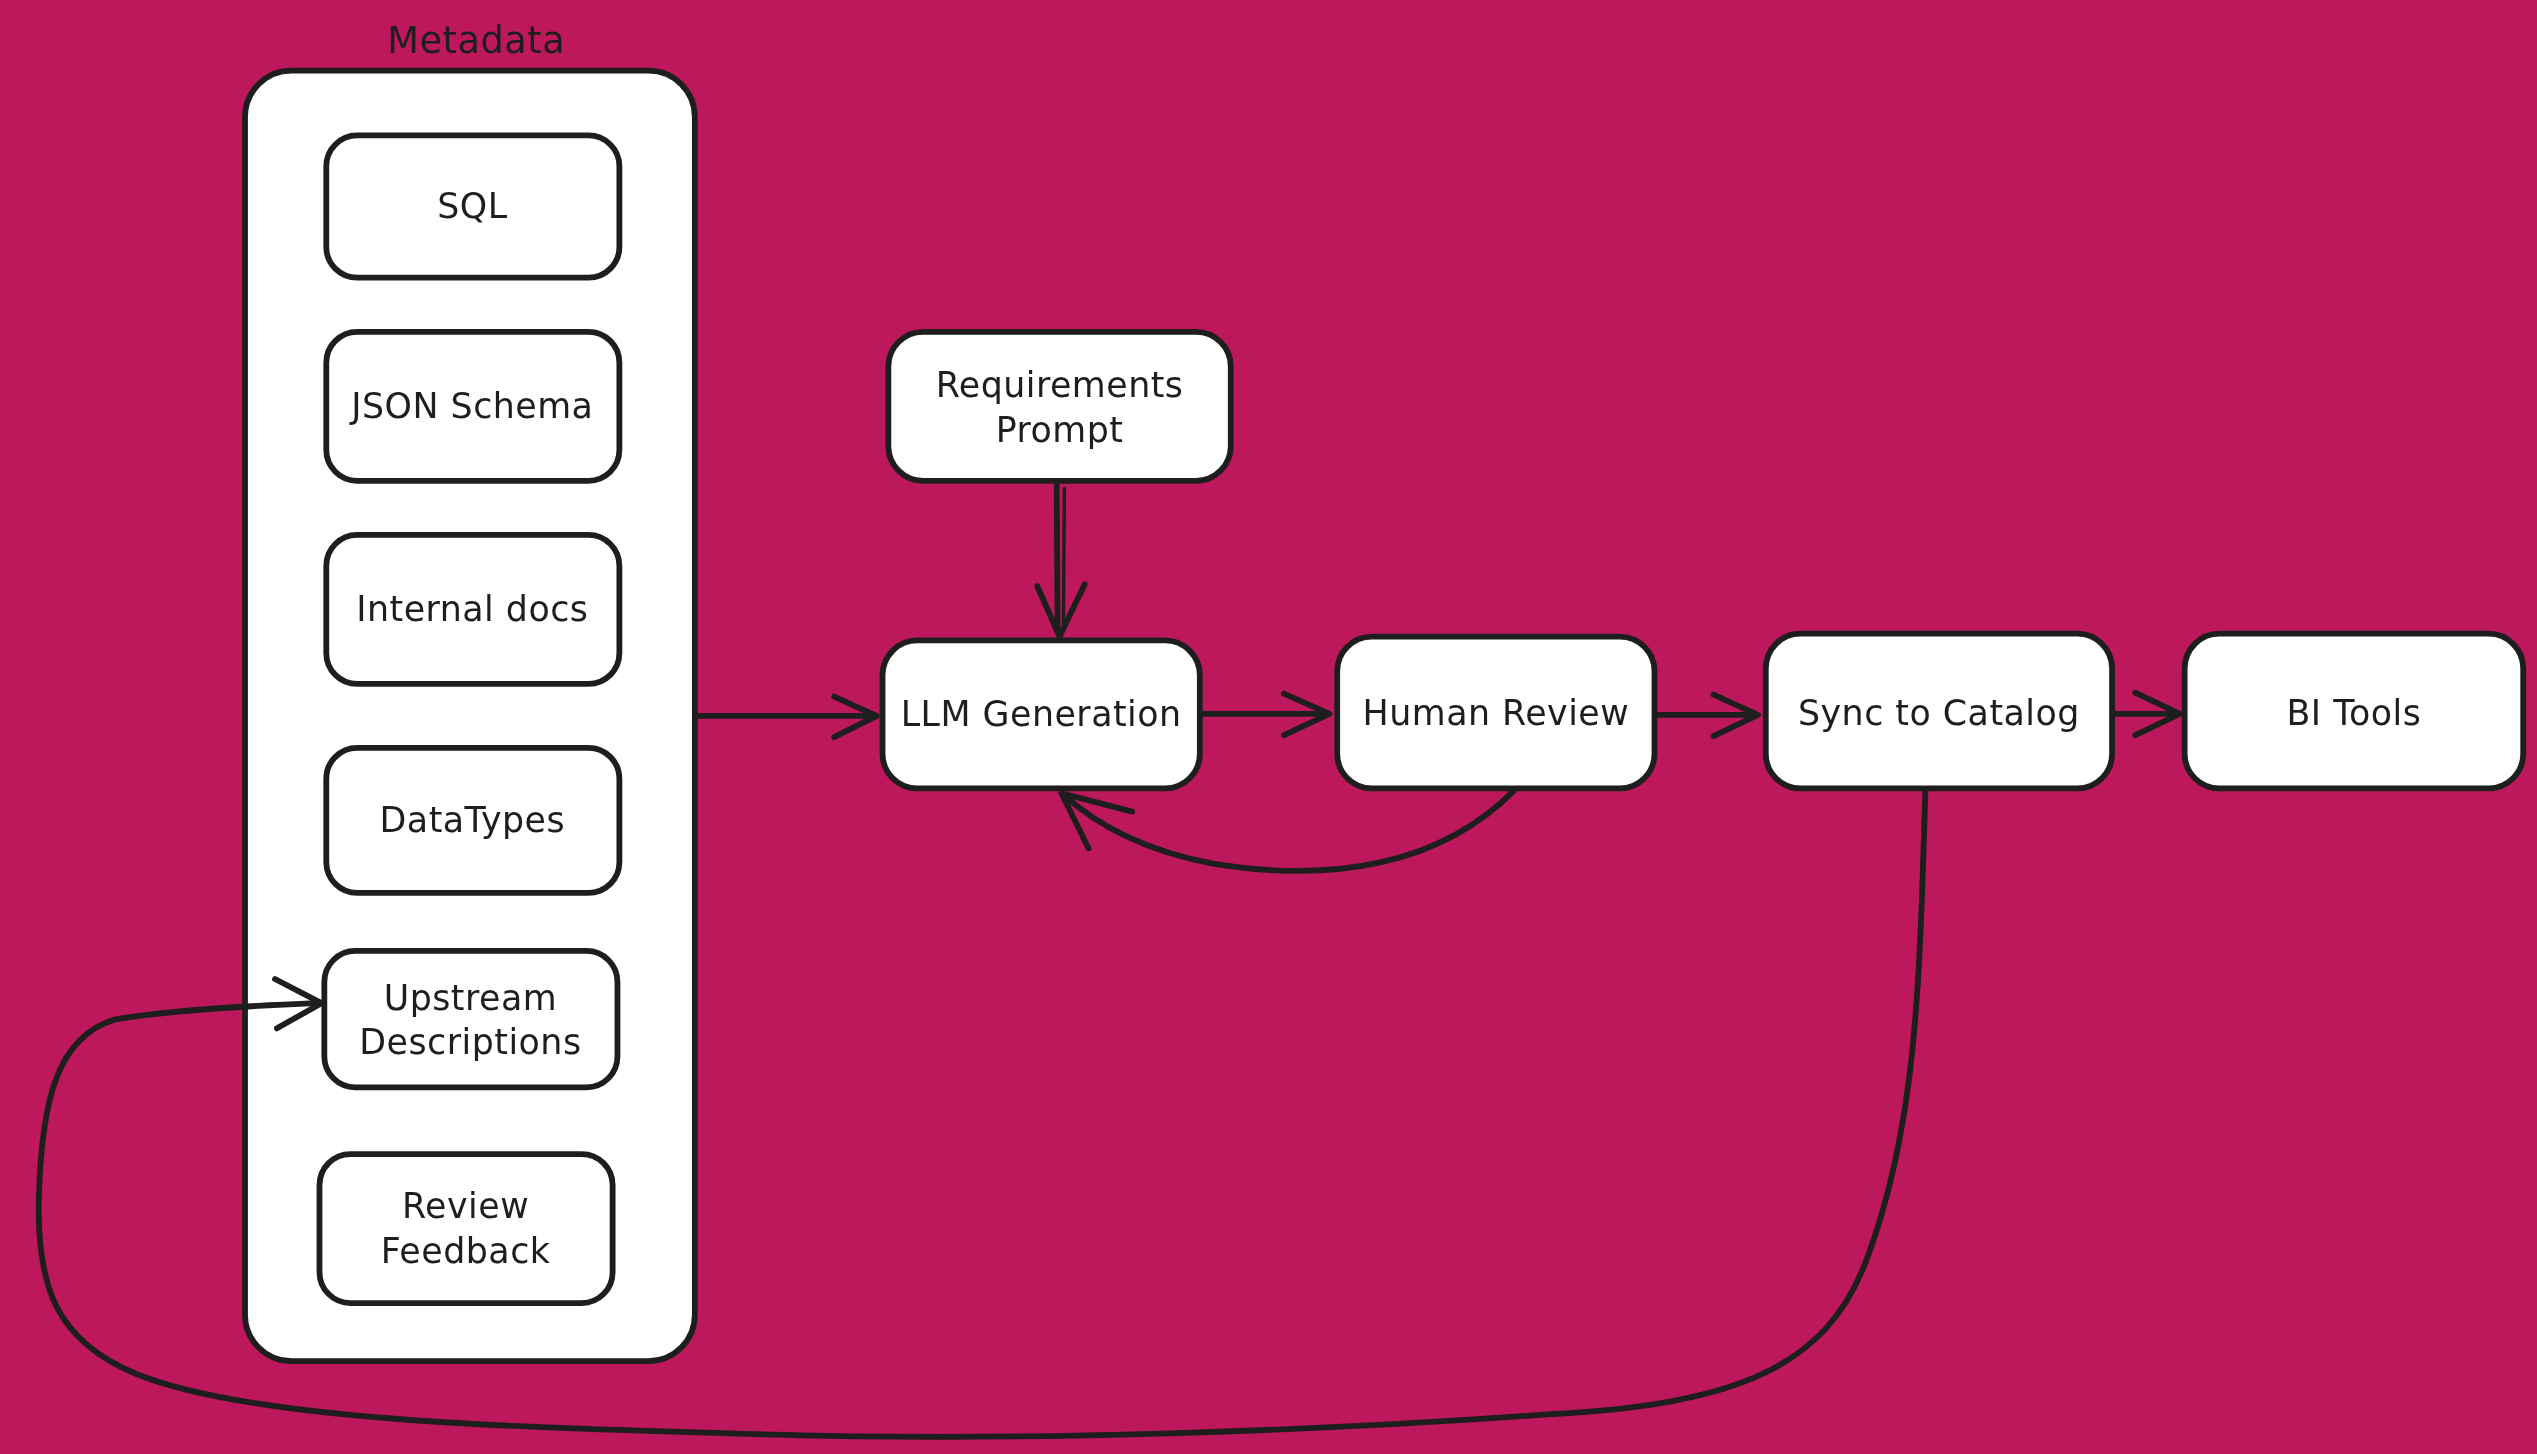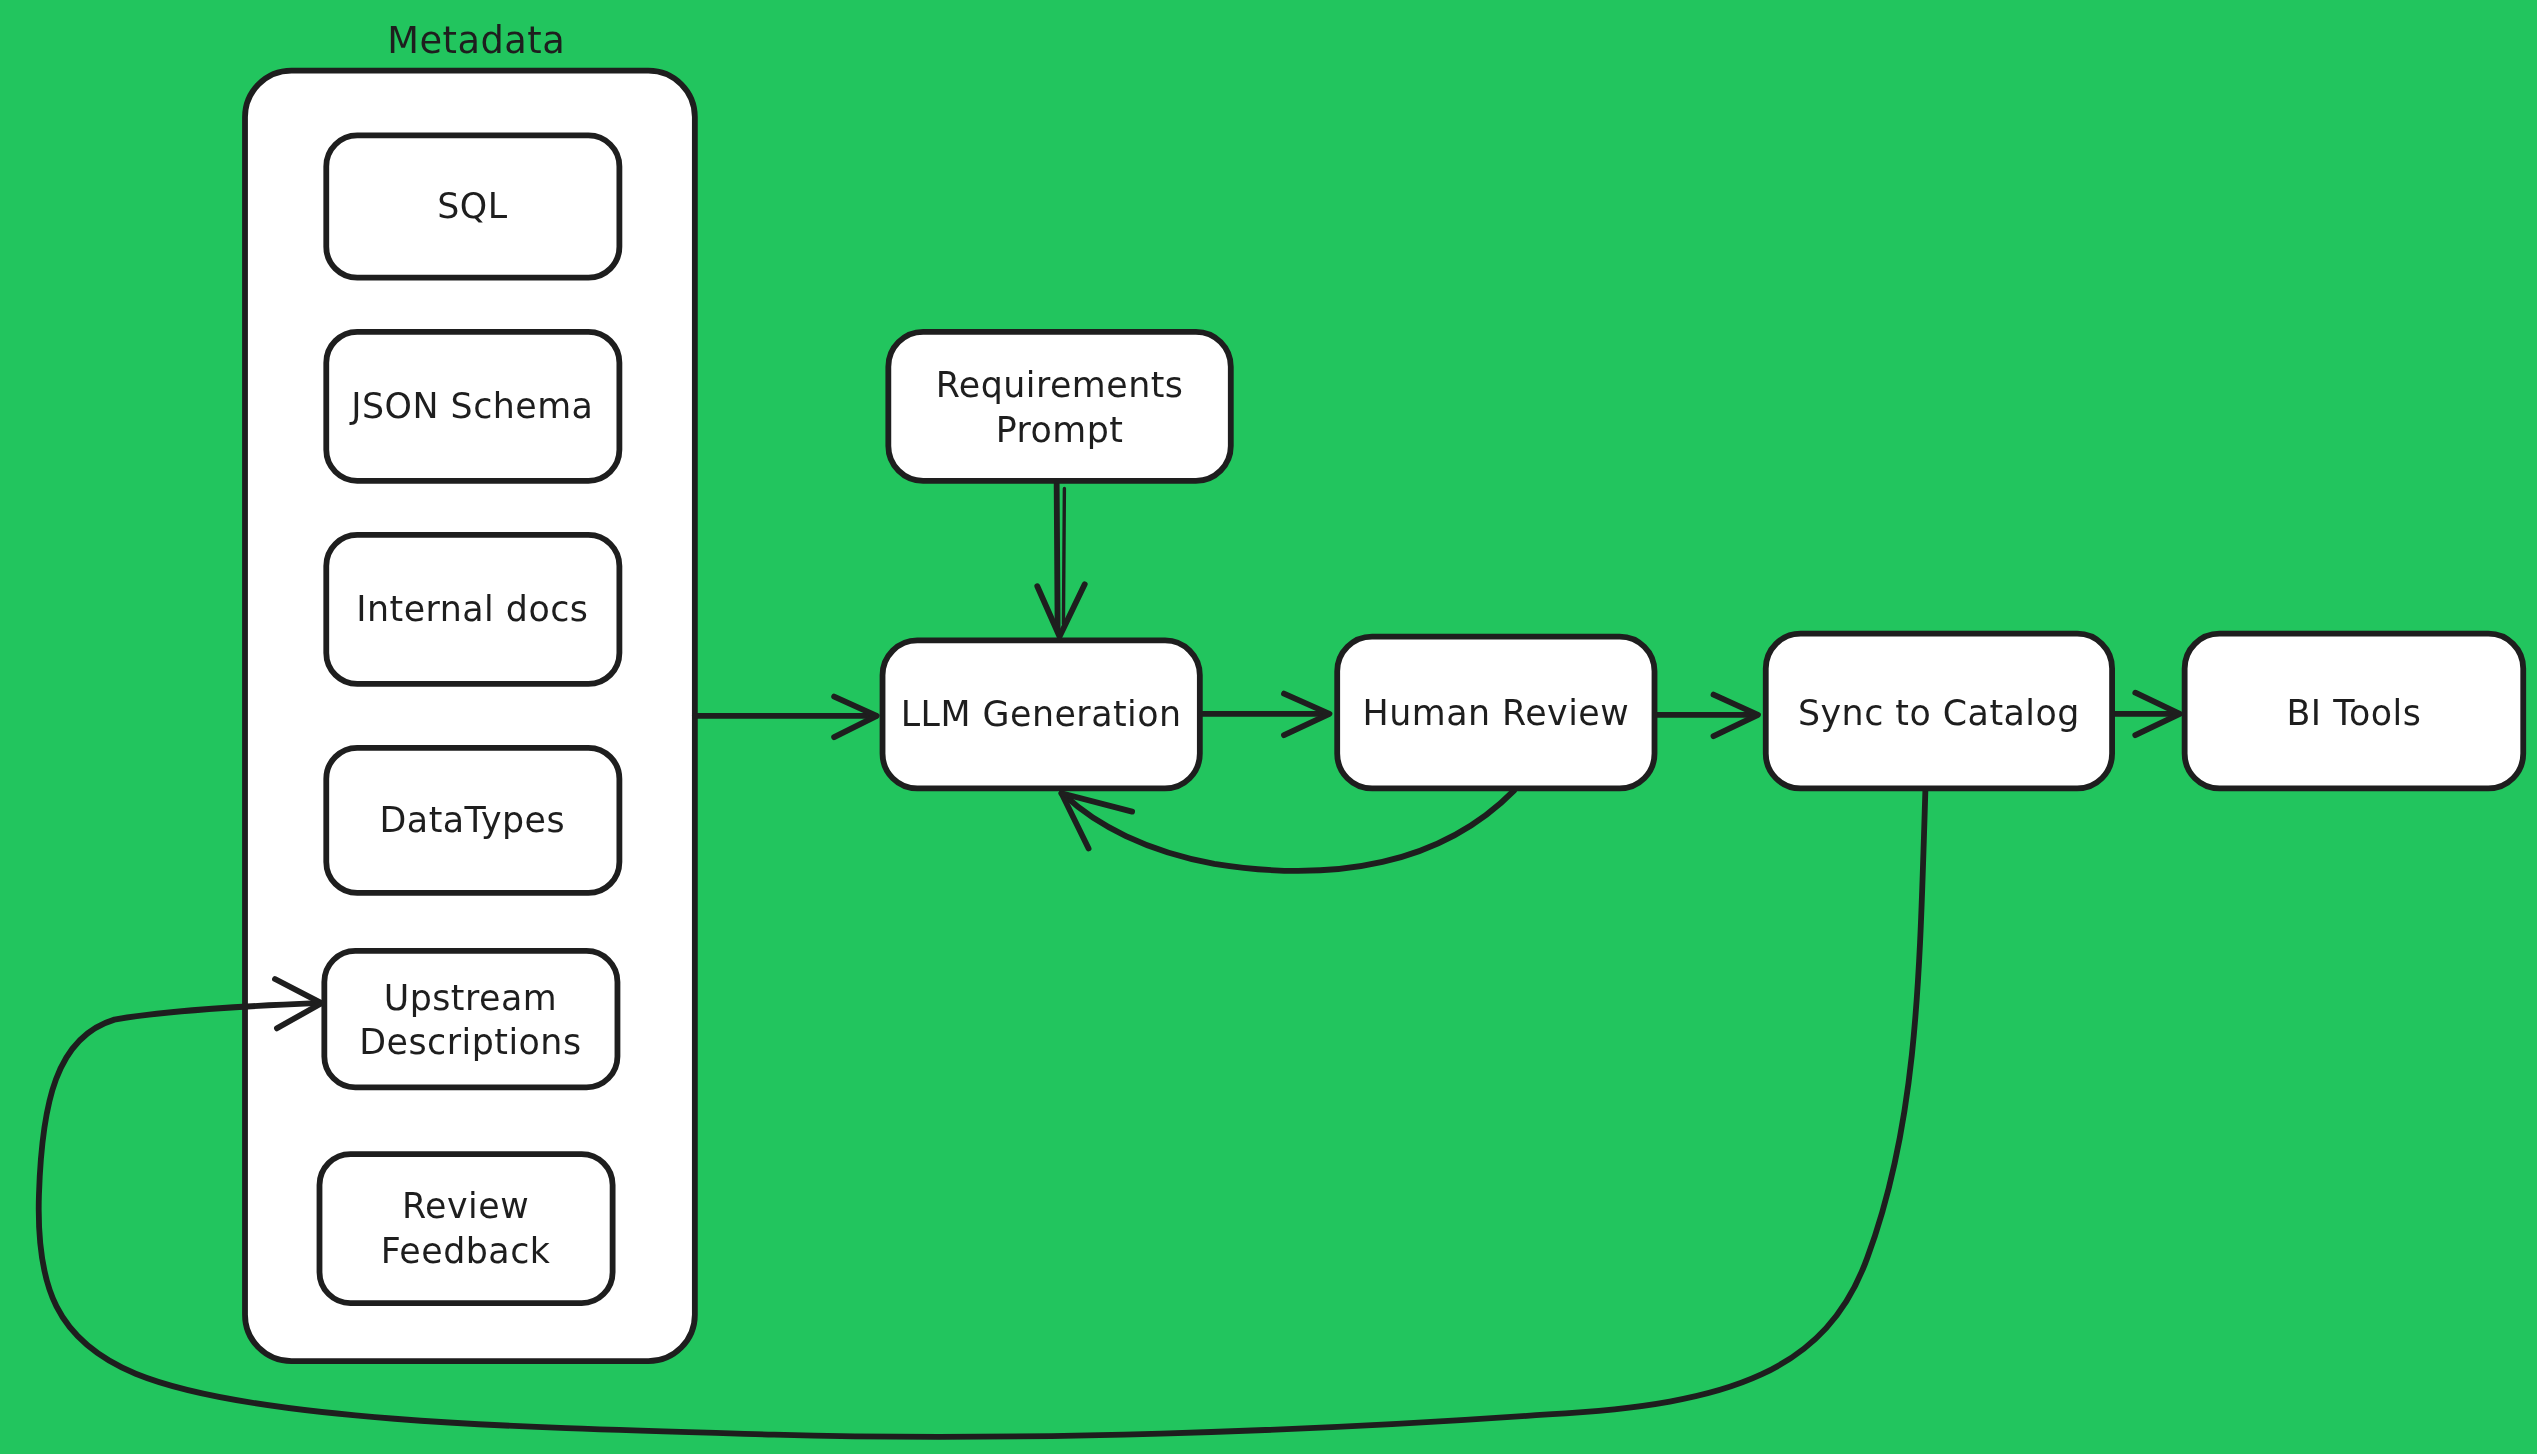--- a/index.html
+++ b/index.html
@@ -4,21 +4,21 @@
 <style>
   html, body {
     margin: 0;
     padding: 0;
     background: #ffffff;
   }
   .stage {
     width: 2538px;
     height: 1454px;
     position: relative;
-    background: #22c55e;
+    background: #be185d;
     overflow: hidden;
   }
   svg { display: block; }
   .box {
     fill: #ffffff;
     stroke: #1e1e1e;
     stroke-width: 6;
   }
   .container-box {
     fill: #ffffff;

